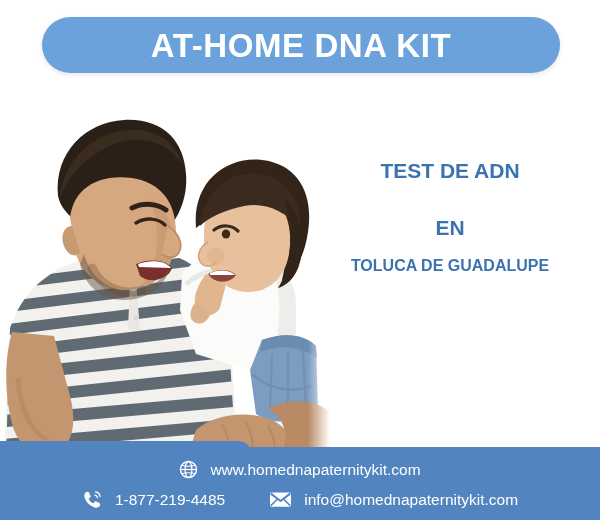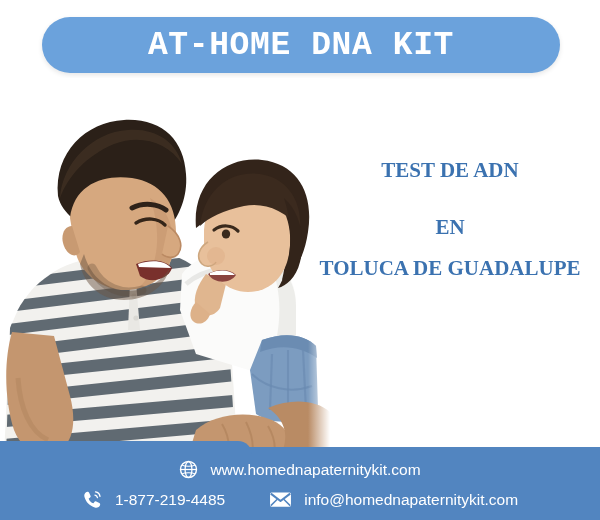--- a/index.html
+++ b/index.html
@@ -31,21 +31,21 @@
     align-items: center;
     justify-content: center;
   }
   #header-title {
     color: #ffffff;
     font-size: 33px;
     font-weight: bold;
     letter-spacing: 0.6px;
     line-height: 1;
     white-space: nowrap;
-    font-family: Liberation Mono, monospace;
+    font-family: Liberation Sans, sans-serif;
   }
 
   
   #photo-area {
     position: absolute;
     left: 0px;
     top: 78px;
     width: 330px;
     height: 378px;
   }
@@ -58,25 +58,25 @@
     top: 160px;
     width: 300px;
     text-align: center;
   }
   .headline-line {
     color: #3b72b0;
     font-weight: bold;
     font-size: 21px;
     line-height: 1;
     white-space: nowrap;
-    font-family: Liberation Serif, serif;
+    font-family: Liberation Sans, sans-serif;
   }
   #headline-line-1 { margin-bottom: 36px; }
   #headline-line-2 { margin-bottom: 20px; }
-  #headline-line-3 { font-size: 21px; }
+  #headline-line-3 { font-size: 16px; }
 
   
   #footer-band-left {
     position: absolute;
     left: 0;
     top: 441px;
     width: 252px;
     height: 79px;
     background: #5285c0;
     border-top-right-radius: 14px;

